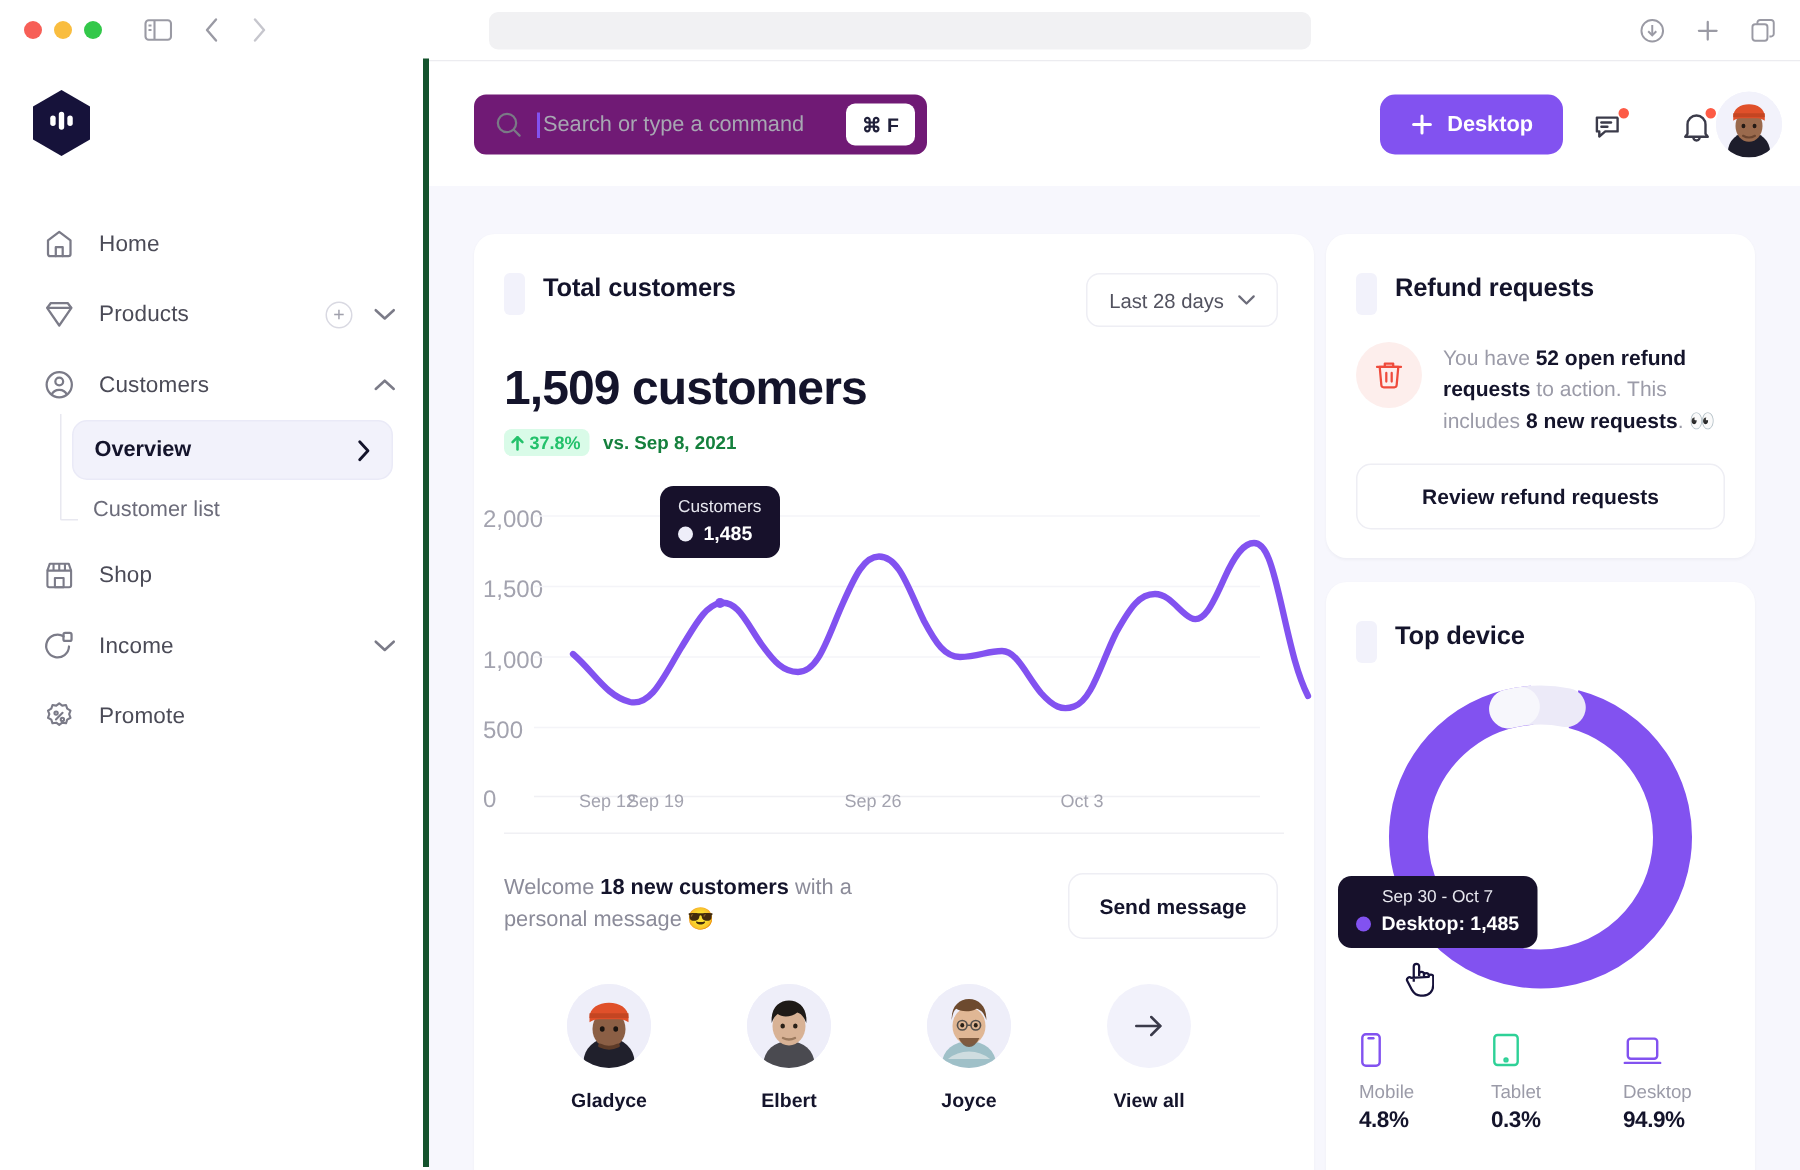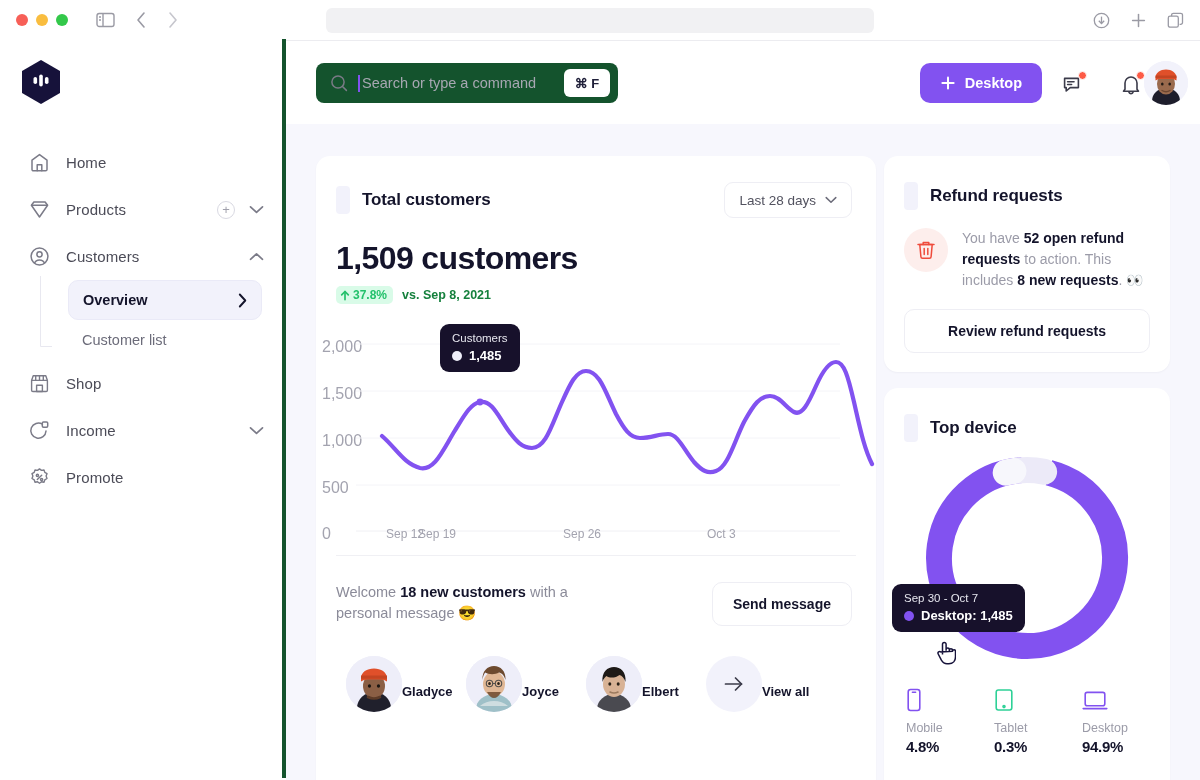--- a/index.html
+++ b/index.html
@@ -51,21 +51,21 @@
                   display: flex; align-items: center; justify-content: center; }
   .nav-label { font-size: 15px; color: #4b4b57; font-weight: 400; letter-spacing: .1px; }
   .nav-right { margin-left: auto; display: flex; align-items: center; gap: 14px; }
   .plus-circle {
     width: 18px; height: 18px; border-radius: 50%; border: 1px solid #d9d9e2;
     display: flex; align-items: center; justify-content: center;
     color: #a0a0ac; font-size: 13px; line-height: 1;
   }
   .chev { color: #7b7b88; display: flex; }
 
-  .subnav { position: relative; padding-left: 68px; }
+  .subnav { position: relative; padding-left: 48px; }
   .subnav::before {
     content: ""; position: absolute; left: 40px; top: -4px; width: 1px; height: 70px;
     background: #e8e8f0;
   }
   .subnav::after {
     content: ""; position: absolute; left: 40px; top: 66px; width: 12px; height: 1px;
     background: #e8e8f0; border-bottom-left-radius: 6px;
   }
   .sub-item {
     display: flex; align-items: center; height: 40px; border-radius: 10px;
@@ -76,21 +76,21 @@
   .sub-item.active .sub-label { color: #14142b; font-weight: 700; }
   .sub-item .arrow { margin-left: auto; color: #14142b; display: flex; }
 
   
   .topbar {
     position: absolute; left: 286px; top: 41px; width: 914px; height: 83px;
     background: #ffffff;
   }
   .search {
     position: absolute; left: 30px; top: 22px; width: 302px; height: 40px;
-    background: #14532d; border-radius: 8px; display: flex; align-items: center;
+    background: #701a75; border-radius: 8px; display: flex; align-items: center;
     padding: 0 8px 0 14px;
   }
   .search .sicon { color: #7a7a86; display: flex; margin-right: 10px; }
   .caret { width: 2px; height: 17px; background: #8252f0; margin-right: 2px; }
   .search-ph { font-size: 14.5px; color: #a7a7b2; flex: 1; }
   .kbd {
     background: #ffffff; border-radius: 6px; height: 28px; min-width: 46px;
     display: flex; align-items: center; justify-content: center;
     font-size: 13px; color: #20203a; font-weight: 700; padding: 0 9px;
   }
@@ -121,21 +121,21 @@
     background: #f7f7fd;
   }
   .card {
     position: absolute; background: #fff; border-radius: 14px;
     box-shadow: 0 1px 2px rgba(20,20,43,.04);
   }
   #card-customers { left: 30px; top: 32px; width: 560px; height: 640px; }
   #card-refund    { left: 598px; top: 32px; width: 286px; height: 216px; }
   #card-device    { left: 598px; top: 264px; width: 286px; height: 408px; }
 
-  .card-head { display: flex; align-items: center; padding: 26px 24px 0 20px; }
+  .card-head { display: flex; padding: 26px 24px 0 20px; }
   .accent-bar { width: 14px; height: 28px; border-radius: 4px; background: #f2f2fb;
                 margin-right: 12px; flex: 0 0 14px; }
   .card-title { font-size: 17px; font-weight: 700; color: #14142b; letter-spacing: -.1px; }
   .period {
     margin-left: auto; height: 36px; padding: 0 14px; border-radius: 9px;
     border: 1px solid #eeeef4; background: #fff; display: flex; align-items: center;
     gap: 9px; font-size: 13.5px; color: #52525f; cursor: pointer; font-family: inherit;
   }
 
   .bignum { font-size: 32px; font-weight: 700; color: #14142b; letter-spacing: -.6px;
@@ -164,42 +164,42 @@
 
   .welcome-row { display: flex; align-items: flex-start; padding: 26px 24px 0 20px; gap: 16px; }
   .welcome-txt { font-size: 14.5px; line-height: 21px; color: #8b8b99; max-width: 260px; }
   .welcome-txt b { color: #14142b; font-weight: 700; }
   .send-btn {
     margin-left: auto; height: 44px; padding: 0 20px; border-radius: 10px;
     border: 1px solid #eeeef4; background: #fff; font-size: 14px; font-weight: 700;
     color: #14142b; cursor: pointer; font-family: inherit;
   }
   .people { display: flex; padding: 30px 20px 0 30px; gap: 0; }
-  .person { width: 120px; display: flex; flex-direction: row; align-items: center; cursor: pointer; }
+  .person { width: 120px; display: flex; flex-direction: column; align-items: center; cursor: pointer; }
   .pavatar { width: 56px; height: 56px; border-radius: 50%; background: #eeeef9; overflow: hidden; }
   .pname { margin-top: 14px; font-size: 13px; font-weight: 700; color: #14142b; }
   .viewall-circle {
     width: 56px; height: 56px; border-radius: 50%; background: #f2f2fb;
     display: flex; align-items: center; justify-content: center; color: #3b3b4a;
   }
 
   .refund-body { display: flex; gap: 14px; padding: 18px 22px 0 20px; }
   .refund-ico {
     width: 44px; height: 44px; border-radius: 50%; background: #fdeeec;
     display: flex; align-items: center; justify-content: center; flex: 0 0 44px;
   }
   .refund-txt { font-size: 14px; line-height: 21px; color: #9b9ba8; }
   .refund-txt b { color: #14142b; font-weight: 700; }
   .review-btn {
     margin: 18px 20px 0; width: calc(100% - 40px); height: 44px; border-radius: 10px;
     border: 1px solid #eeeef4; background: #fff; font-size: 14px; font-weight: 700;
     color: #14142b; cursor: pointer; font-family: inherit;
   }
 
-  .donutwrap { position: relative; width: 286px; height: 230px; margin-top: 6px; }
+  .donutwrap { position: relative; width: 286px; height: 230px; margin-top: 6px; text-align: center; }
   .devices { display: flex; padding: 8px 0 0 22px; }
   .device { width: 92px; }
   .dev-ico { height: 26px; display: flex; align-items: flex-end; }
   .dev-name { font-size: 12.5px; color: #9b9ba8; margin-top: 9px; }
   .dev-val { font-size: 15px; font-weight: 700; color: #14142b; margin-top: 3px; letter-spacing: -.3px; }
 
   .cursor { position: absolute; z-index: 9; pointer-events: none; }
 </style>
 </head>
 <body>
@@ -517,52 +517,52 @@
               <path d="M22 41q6 3 12 0" stroke="#5d3b28" stroke-width="2.6" fill="none" stroke-linecap="round"></path>
             </svg>
           </div>
           <div class="pname">Gladyce</div>
         </div>
 
         <div class="person">
           <div class="pavatar">
             <svg width="56" height="56" viewBox="0 0 56 56">
               <rect width="56" height="56" fill="#eeeef9"></rect>
+              <ellipse cx="28" cy="53" rx="17" ry="15" fill="#4a4a50"></ellipse>
+              <ellipse cx="28" cy="28" rx="11" ry="13" fill="#d8b295"></ellipse>
+              <path d="M16.5 26c-1-10 5-15 11.5-15s12.5 5 11.5 15c-1.5-4-3.5-6.5-6-7-3.5 3-10 3.5-13 1-1.5 1-3 2.8-4 6z" fill="#1e1a17"></path>
+              <ellipse cx="23.8" cy="28" rx="1.5" ry="1.7" fill="#2a2118"></ellipse>
+              <ellipse cx="32.2" cy="28" rx="1.5" ry="1.7" fill="#2a2118"></ellipse>
+              <path d="M24 36q4 2 8 0" stroke="#9c7a5e" stroke-width="1.6" fill="none" stroke-linecap="round"></path>
+            </svg>
+          </div>
+          <div class="pname">Elbert</div>
+        </div>
+
+        <div class="person">
+          <div class="pavatar">
+            <svg width="56" height="56" viewBox="0 0 56 56">
+              <rect width="56" height="56" fill="#eeeef9"></rect>
               <ellipse cx="28" cy="53" rx="18" ry="15" fill="#9fc0c8"></ellipse>
               <path d="M14 50q6-5 14-5t14 5" fill="#cfdde0"></path>
               <ellipse cx="28" cy="28" rx="11" ry="12.5" fill="#e0b795"></ellipse>
               <path d="M16.5 24c-.5-9 5-14 11.5-14S40 15 39.5 24c-1.5-5-4-7-6.5-7.5-4 2.5-11 2-13.5 0-1.5 1-2.5 3.5-3 7.5z" fill="#6d4a2f"></path>
               <path d="M18 34q4 7 10 7t10-7" fill="none" stroke="#6d4a2f" stroke-width="0"></path>
               <path d="M21 36q3 6 7 6t7-6" fill="#6d4a2f" opacity=".85"></path>
               <circle cx="23.5" cy="27.5" r="3.2" fill="none" stroke="#55504c" stroke-width="1.1"></circle>
               <circle cx="32.5" cy="27.5" r="3.2" fill="none" stroke="#55504c" stroke-width="1.1"></circle>
               <line x1="26.7" y1="27.5" x2="29.3" y2="27.5" stroke="#55504c" stroke-width="1.1"></line>
               <ellipse cx="23.5" cy="27.5" rx="1.3" ry="1.5" fill="#2a2118"></ellipse>
               <ellipse cx="32.5" cy="27.5" rx="1.3" ry="1.5" fill="#2a2118"></ellipse>
             </svg>
           </div>
           <div class="pname">Joyce</div>
         </div>
 
         <div class="person">
-          <div class="pavatar">
-            <svg width="56" height="56" viewBox="0 0 56 56">
-              <rect width="56" height="56" fill="#eeeef9"></rect>
-              <ellipse cx="28" cy="53" rx="17" ry="15" fill="#4a4a50"></ellipse>
-              <ellipse cx="28" cy="28" rx="11" ry="13" fill="#d8b295"></ellipse>
-              <path d="M16.5 26c-1-10 5-15 11.5-15s12.5 5 11.5 15c-1.5-4-3.5-6.5-6-7-3.5 3-10 3.5-13 1-1.5 1-3 2.8-4 6z" fill="#1e1a17"></path>
-              <ellipse cx="23.8" cy="28" rx="1.5" ry="1.7" fill="#2a2118"></ellipse>
-              <ellipse cx="32.2" cy="28" rx="1.5" ry="1.7" fill="#2a2118"></ellipse>
-              <path d="M24 36q4 2 8 0" stroke="#9c7a5e" stroke-width="1.6" fill="none" stroke-linecap="round"></path>
-            </svg>
-          </div>
-          <div class="pname">Elbert</div>
-        </div>
-
-        <div class="person">
           <div class="viewall-circle">
             <svg width="22" height="18" viewBox="0 0 22 18" fill="none" stroke="currentColor" stroke-width="1.7" stroke-linecap="round" stroke-linejoin="round">
                 <line x1="2.5" y1="9" x2="18.5" y2="9"></line>
                 <polyline points="12.5,3 18.5,9 12.5,15"></polyline>
               </svg>
           </div>
           <div class="pname">View all</div>
         </div>
       </div>
     </section>

